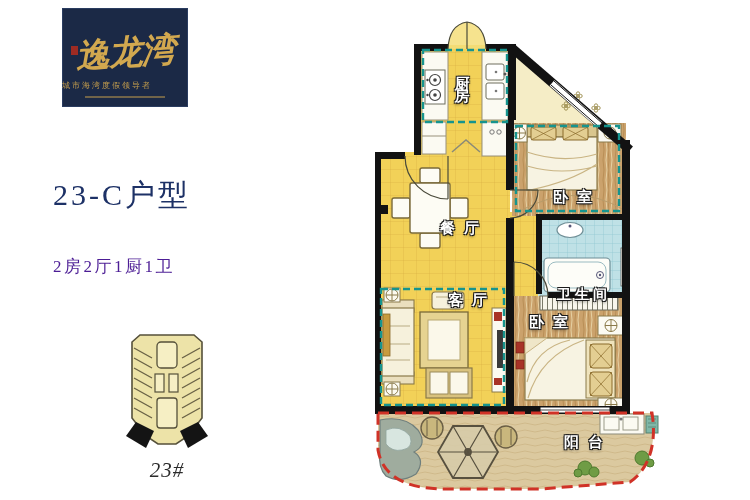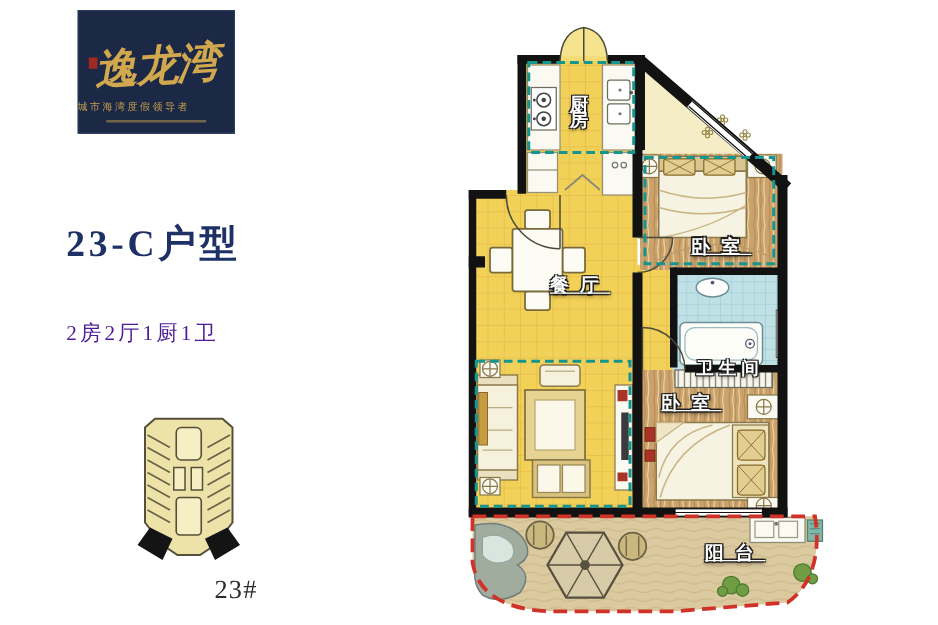--- a/index.html
+++ b/index.html
@@ -10,34 +10,34 @@
         box-shadow:inset 0 0 0 1px #2A3C60;}
   .logo-brand{position:absolute;left:0;right:0;top:22px;text-align:center;color:#D2A84F;
         font-size:34px;font-weight:bold;font-style:italic;letter-spacing:-1px;
         transform:rotate(-4deg);white-space:nowrap;}
   .logo-seal{position:absolute;left:9px;top:38px;width:7px;height:9px;background:#9E2B23;}
   .logo-tagline{position:absolute;left:0;right:0;top:72px;text-align:left;color:#C79F4C;
         font-size:8px;letter-spacing:2px;white-space:nowrap;}
   .logo-microline{position:absolute;left:23px;top:88px;width:80px;height:2px;
         background:rgba(199,159,76,.5);}
   
-  .unit-title{position:absolute;left:53px;top:175px;margin:0;font-size:30px;font-weight:bold;
+  .unit-title{position:absolute;left:53px;top:175px;margin:0;font-size:30px;font-weight:normal;
         color:#1D3166;letter-spacing:3px;}
   .unit-specs{position:absolute;left:53px;top:252px;font-size:17px;color:#4c1d95;
         letter-spacing:2.5px;line-height:30px;}
   
-  .bldg{position:absolute;left:96px;top:330px;width:110px;text-align:right;}
+  .bldg{position:absolute;left:112px;top:330px;width:110px;text-align:center;font-style:italic;}
   .bldg-label{font-size:21px;color:#2B2B2B;letter-spacing:1px;margin-top:2px;}
   
   .plan-svg{position:absolute;left:0;top:0;}
   .room-label{position:absolute;font-size:15px;font-weight:bold;color:#fff;text-align:center;
       text-shadow:-1px -1px 0 #1a1a1a,1px -1px 0 #1a1a1a,-1px 1px 0 #1a1a1a,1px 1px 0 #1a1a1a,0 2px 3px rgba(0,0,0,.45);
       white-space:nowrap;}
   .v-label{writing-mode:vertical-rl;text-orientation:upright;letter-spacing:10px;}
-  .ls2{letter-spacing:9px;text-decoration:underline;}
+  .ls2{letter-spacing:9px;}
   .ls3{letter-spacing:4px;font-size:14px;margin-top:48px;}
 </style>
 </head>
 <body>
 
 <div class="stage">
 
   <div class="logo">
     <div class="logo-seal"></div>
     <div class="logo-brand">逸龙湾</div>
@@ -326,16 +326,17 @@
       <rect x="516" y="126" width="103" height="85"></rect>
       <rect x="381" y="289" width="123" height="116"></rect>
     </g>
     <path d="M378,413 L652,413 C657,444 649,469 630,482 L540,489 L440,489 C410,488 383,479 378,450 Z" fill="none" stroke="#D03227" stroke-width="3" stroke-dasharray="11 6"></path>
   </svg>
 
   <div class="room-label v-label" style="left:452px;top:64px;">厨房</div>
   <div class="room-label ls2" style="left:424px;top:219px;width:80px;">餐厅</div>
   <div class="room-label ls2" style="left:537px;top:188px;width:80px;">卧室</div>
   <div class="room-label ls3" style="left:539px;top:238px;width:90px;">卫生间</div>
+  <div class="room-label ls2" style="left:432px;top:291px;width:80px;">客厅</div>
   <div class="room-label ls2" style="left:513px;top:313px;width:80px;">卧室</div>
   <div class="room-label ls2" style="left:532px;top:433px;width:80px;text-align:right;">阳台</div>
 
 </div>
 
 </body></html>

